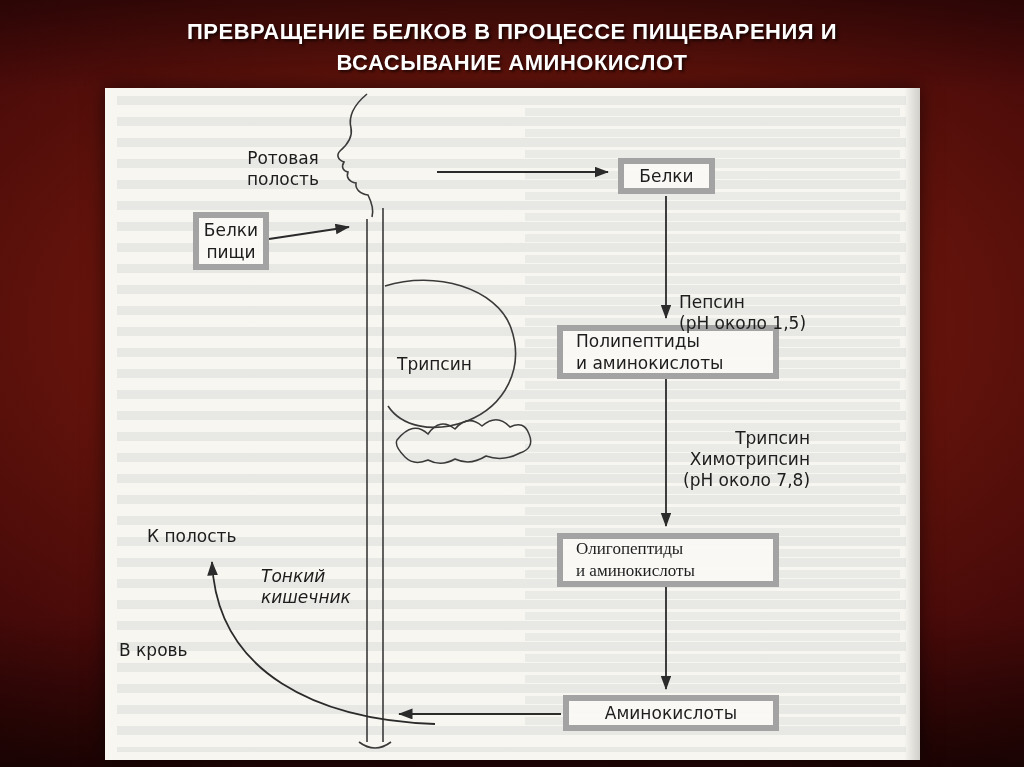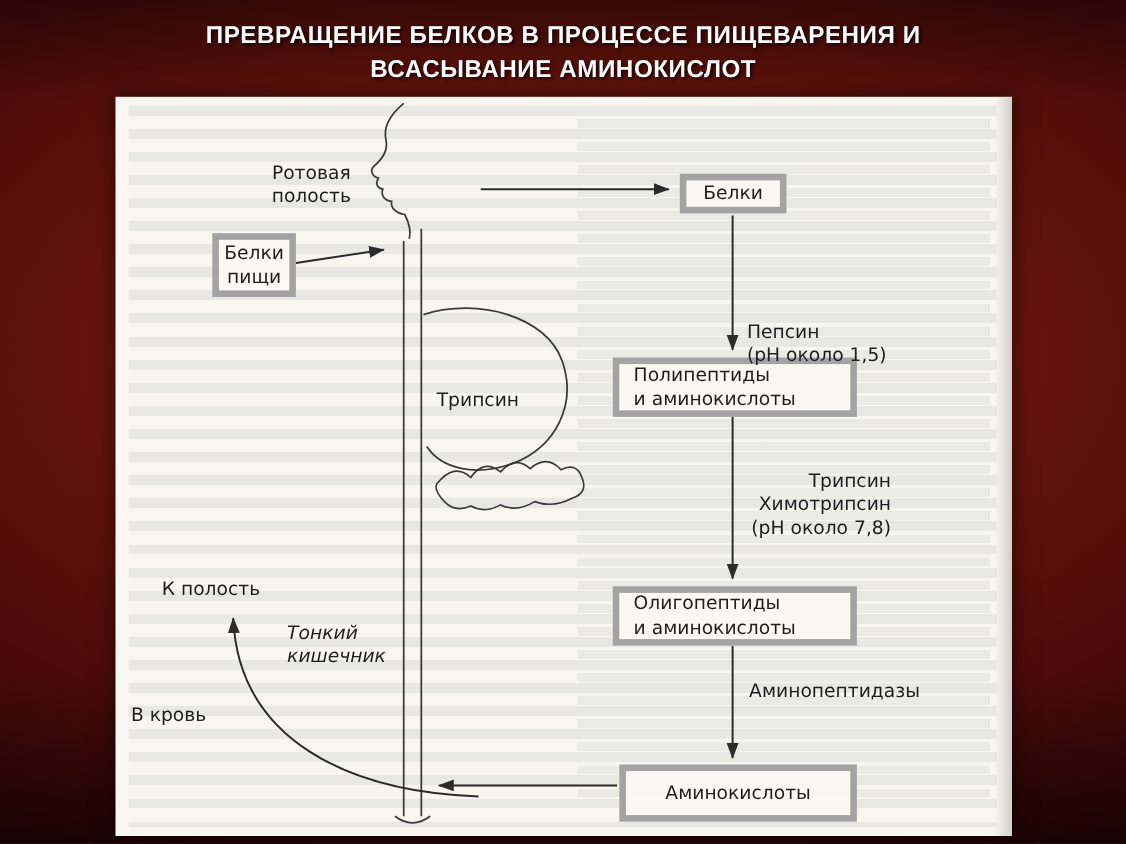--- a/index.html
+++ b/index.html
@@ -104,35 +104,34 @@
 
     <div class="box center" style="left:513px; top:70px; width:97px; height:36px;">
       <span>Белки</span>
     </div>
 
     <div class="box left" style="left:452px; top:237px; width:222px; height:54px;">
       <span class="pre">Полипептиды
 и аминокислоты</span>
     </div>
 
-    <div class="box left" style="left:452px; top:445px; width:222px; height:54px;">
+    <div class="box left" style="left:452px; top:445px; width:222px; height:54px;font-family:Liberation Serif, serif;">
       <span class="pre">Олигопептиды
 и аминокислоты</span>
     </div>
 
-    <div class="box center" style="left:458px; top:607px; width:216px; height:52px;">
+    <div class="box center" style="left:458px; top:607px; width:216px; height:36px;">
       <span>Аминокислоты</span>
     </div>
 
     <div class="lbl pre" style="left:574px; top:156px;margin-top:48px;">Пепсин
 (pH около 1,5)</div>
     <div class="lbl pre" style="left:578px; top:340px;text-align:right;">Трипсин
 Химотрипсин
 (pH около 7,8)</div>
-    <div class="lbl" style="left:576px; top:531px;">Аминопептидазы</div>
 
     <div class="lbl pre c" style="left:118px; top:60px; width:120px;">Ротовая
 полость</div>
     <div class="lbl" style="left:292px; top:266px;">Трипсин</div>
     <div class="lbl" style="left:42px; top:438px;">К полость</div>
     <div class="lbl pre" style="left:156px; top:478px;font-style:italic;">Тонкий
 кишечник</div>
     <div class="lbl" style="left:14px; top:552px;">В кровь</div>
   </div>
 </div>

